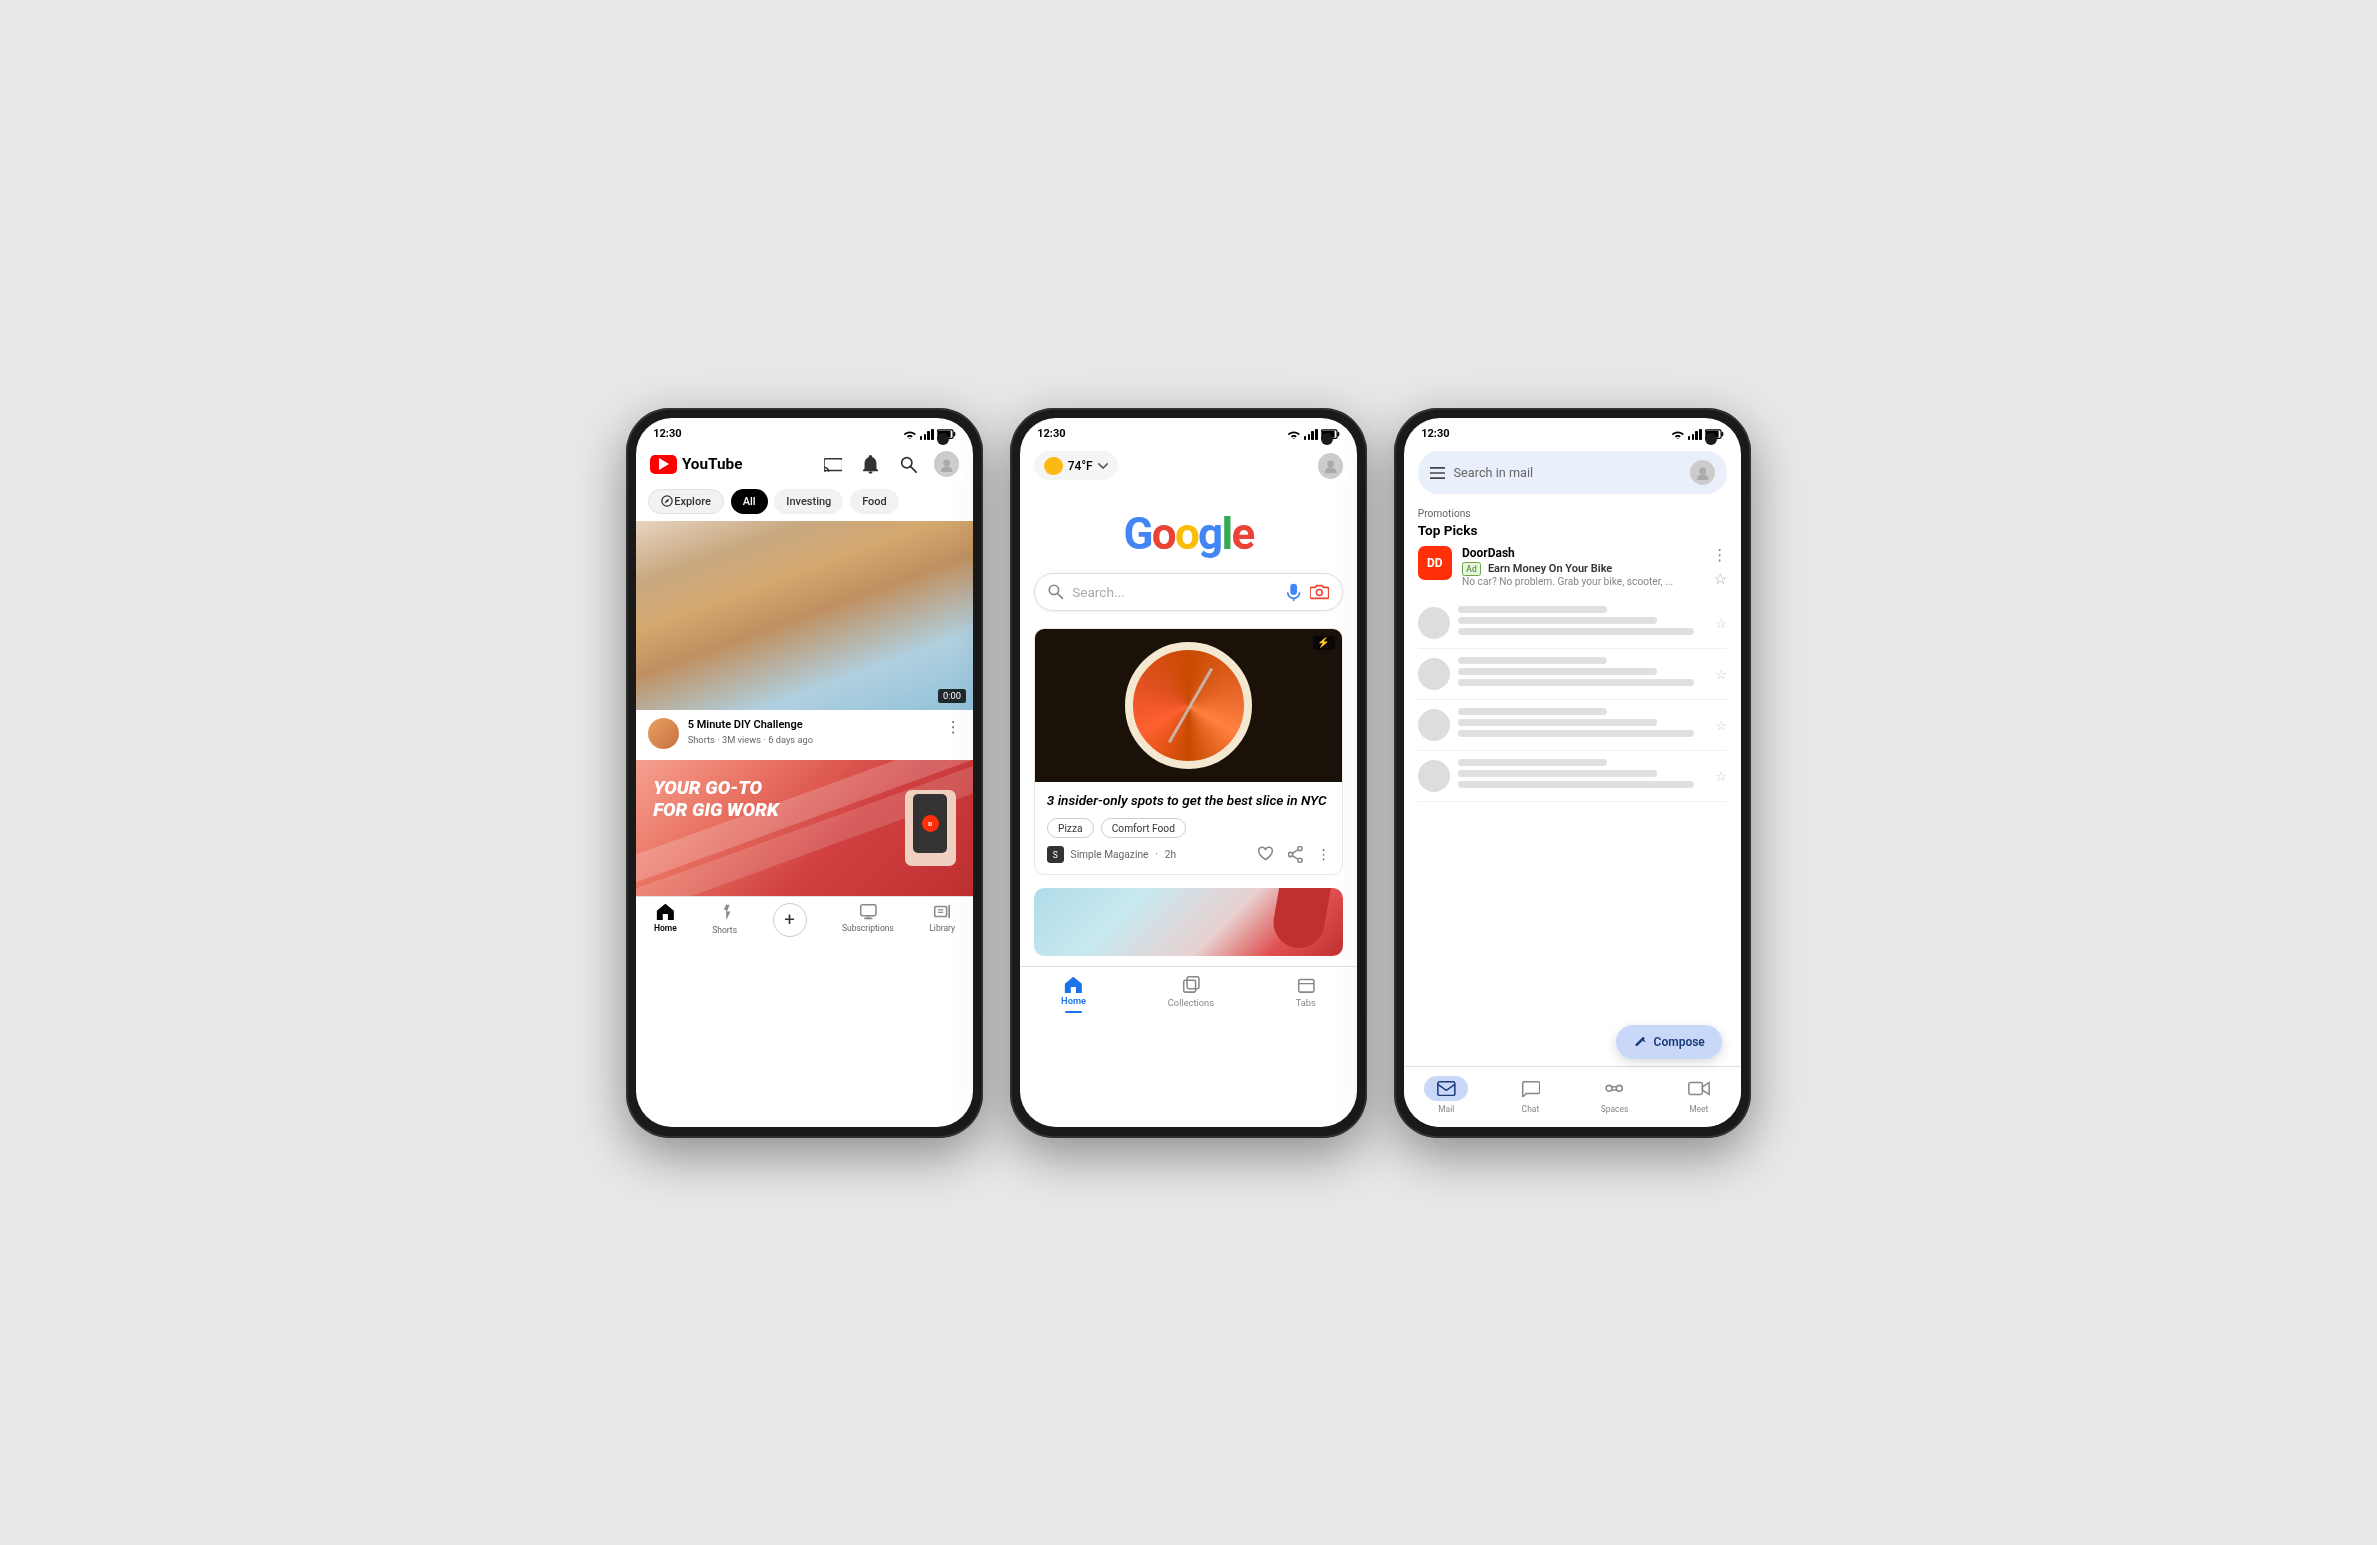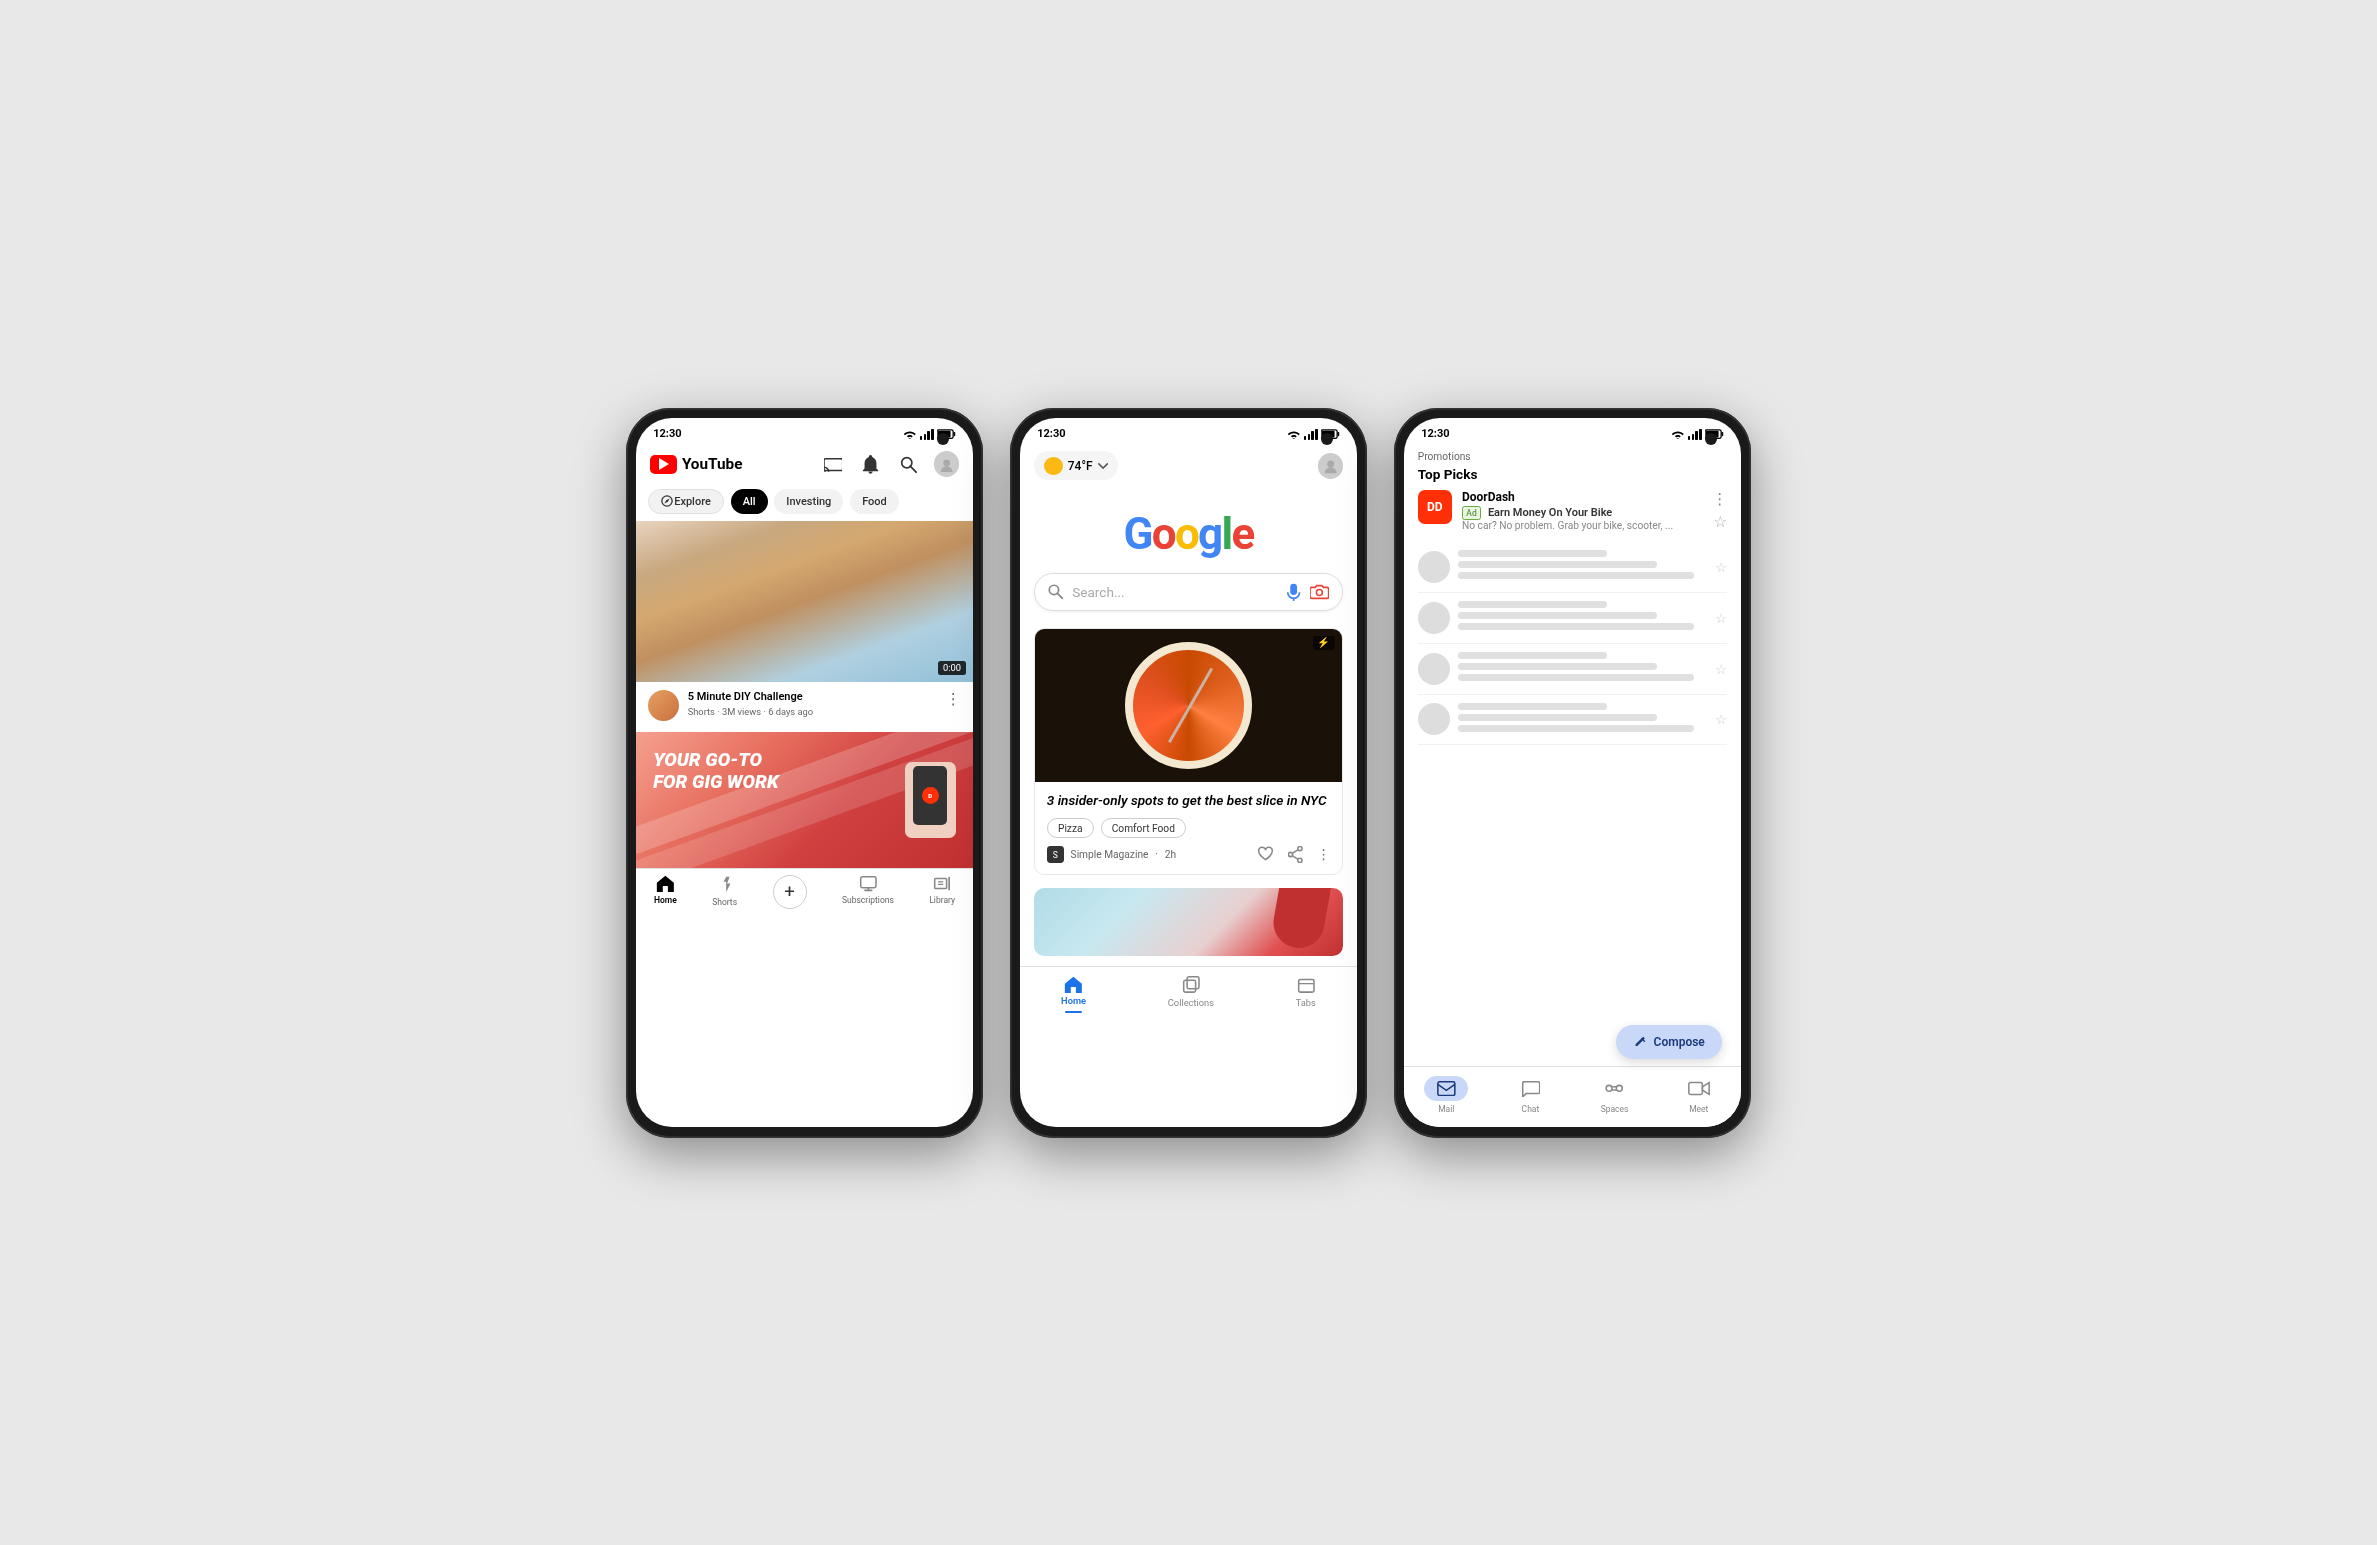--- a/index.html
+++ b/index.html
@@ -646,21 +646,21 @@
         </div>
         <div class="chip chip-default">
           <span>Investing</span>
         </div>
         <div class="chip chip-default">
           <span>Food</span>
         </div>
       </div>
 
       <div class="video-card">
-        <div class="video-thumb diy-thumb-content" style="height:161px; background: linear-gradient(160deg, #e8d4c0 0%, #c8a880 20%, #d4a870 35%, #c09060 50%, #b0d0e0 75%, #90c0d8 100%);">
+        <div class="video-thumb diy-thumb-content" style="height:189px; background: linear-gradient(160deg, #e8d4c0 0%, #c8a880 20%, #d4a870 35%, #c09060 50%, #b0d0e0 75%, #90c0d8 100%);">
           <div class="thumb-duration">0:00</div>
         </div>
         <div class="video-meta">
           <div class="channel-avatar" style="background: linear-gradient(135deg, #e8a060, #c87040);"></div>
           <div class="video-info">
             <div class="video-title">5 Minute DIY Challenge</div>
             <div class="video-sub">
               <span>Shorts</span>
               <span> · </span>
               <span>3M views</span>
@@ -909,20 +909,38 @@
           <span>
             <svg width="18.7" height="10.2" viewBox="0 0 22 12">
                 <rect x="0" y="1" width="19" height="10" rx="2" ry="2" fill="none" stroke="#000" stroke-width="1.5"></rect>
                 <rect x="19.5" y="3.5" width="2" height="5" rx="1" fill="#000"></rect>
                 <rect x="1" y="2" width="15" height="8" rx="1" fill="#000"></rect>
               </svg>
           </span>
         </div>
       </div>
 
+      <div class="gmail-header">
+        <div class="gmail-search-bar">
+          <span class="hamburger-icon">
+            <svg width="15.3" height="12" viewBox="0 0 18 14">
+                <line x1="0" y1="1" x2="18" y2="1" stroke="#444" stroke-width="2" stroke-linecap="round"></line>
+                <line x1="0" y1="7" x2="18" y2="7" stroke="#444" stroke-width="2" stroke-linecap="round"></line>
+                <line x1="0" y1="13" x2="18" y2="13" stroke="#444" stroke-width="2" stroke-linecap="round"></line>
+              </svg>
+          </span>
+          <span class="gmail-search-text">Search in mail</span>
+          <div class="avatar-circle">
+            <svg width="15.3" height="15.3" viewBox="0 0 18 18">
+                <circle cx="9" cy="7" r="4" fill="#aaa"></circle>
+                <path d="M2 18c0-4 3.1-7 7-7s7 3 7 7" fill="#aaa"></path>
+              </svg>
+          </div>
+        </div>
+      </div>
 
       <div class="gmail-content">
         <div class="gmail-section-label">Promotions</div>
         <div class="gmail-section-title">Top Picks</div>
 
         <div class="gmail-email-featured">
           <div class="email-brand-icon">DD</div>
           <div class="email-content">
             <div class="email-sender">DoorDash</div>
             <div style="display:flex; align-items:center; gap:3.4px; margin-top:1.7px;">

